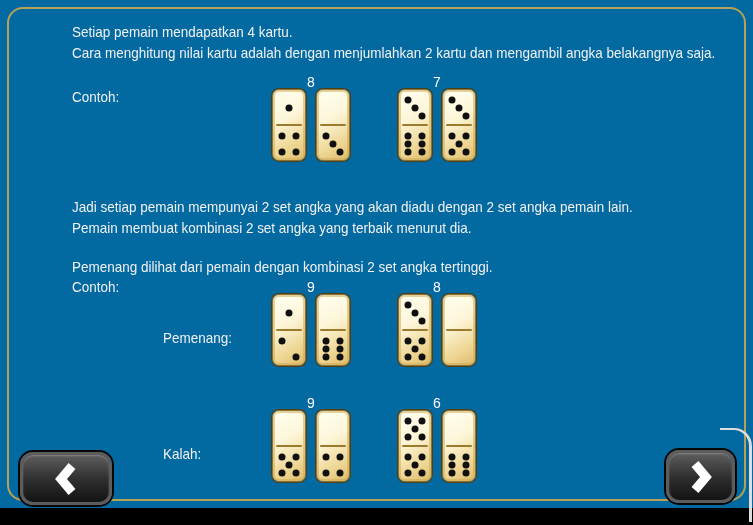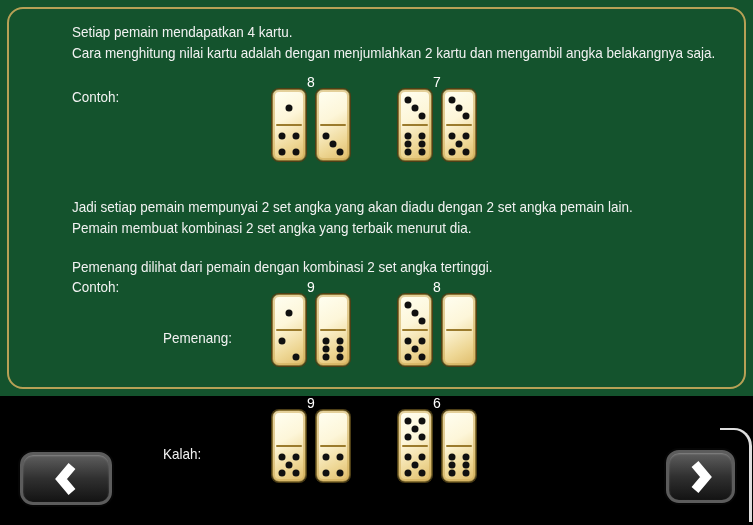--- a/index.html
+++ b/index.html
@@ -1,17 +1,17 @@
 <!DOCTYPE html>
 <html><head>
 <meta charset="utf-8">
 <style>
   html,body{margin:0;padding:0;background:#000;}
   body{width:753px;height:525px;overflow:hidden;font-family:"Liberation Sans",sans-serif;position:relative;}
-  .screen{position:absolute;left:0;top:0;width:753px;height:396px;background:#14532d;}
+  .screen{position:absolute;left:0;top:0;width:753px;height:508px;background:#0369a1;}
   .gold-border{position:absolute;inset:7px;border:2px solid #b7a156;border-radius:16px;pointer-events:none;}
   .bg-window-corner{position:absolute;top:428px;left:720px;width:29px;height:92px;
     border-top:2px solid #dedede;border-right:3px solid #dedede;border-top-right-radius:18px;}
   .txt{position:absolute;color:#f2f2f2;font-size:14.5px;white-space:nowrap;
        transform:scaleX(.93);transform-origin:0 0;line-height:1.2;}
   .t-line1{left:72px;top:24px;}
   .t-line2{left:72px;top:45px;}
   .t-contoh1{left:72px;top:89px;}
   .t-line3{left:72px;top:199px;}
   .t-line4{left:72px;top:220px;}

